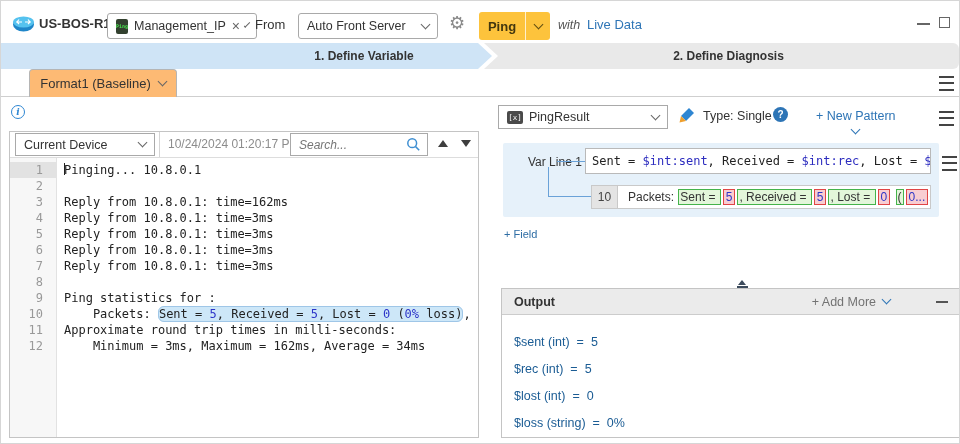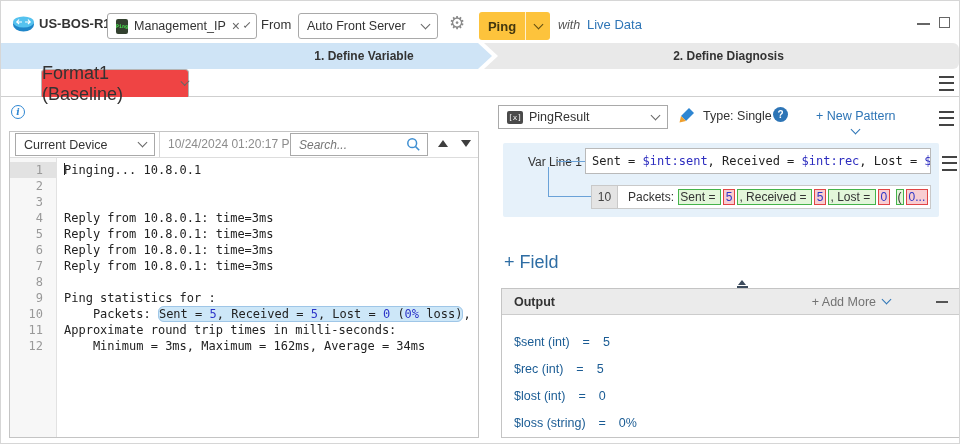--- a/index.html
+++ b/index.html
@@ -37,23 +37,23 @@
     clip-path:polygon(0 0,calc(100% - 14px) 0,100% 50%,calc(100% - 14px) 100%,0 100%);}
   .step1{position:absolute;left:0;top:0;height:26px;width:491px;background:#cfe4f6;
     clip-path:polygon(0 0,calc(100% - 14px) 0,100% 50%,calc(100% - 14px) 100%,0 100%);
     display:flex;align-items:center;justify-content:center;padding-left:235px;box-sizing:border-box;
     font-size:12px;font-weight:600;color:#333;}
   .step2{position:absolute;left:497px;top:0;right:0;height:26px;display:flex;align-items:center;
     justify-content:center;font-size:12px;font-weight:600;color:#333;}
 
   
   .tabline{position:absolute;left:0;top:95px;width:100%;height:1px;background:#cfcfcf;}
-  .tab{position:absolute;left:28px;top:68px;width:148px;height:28px;background:#ef4444;border:1px solid #b5b5b5;
+  .tab{position:absolute;left:28px;top:68px;width:148px;height:28px;background:#fdba74;border:1px solid #b5b5b5;
     border-bottom:none;border-radius:4px 4px 0 0;box-sizing:border-box;display:flex;align-items:center;
-    justify-content:center;gap:8px;font-size:18px;color:#333;z-index:2;margin-left:12px;}
+    justify-content:center;gap:8px;font-size:13px;color:#333;z-index:2;}
   .menu-ico{width:15px;height:11px;border-top:2px solid #444;border-bottom:2px solid #444;position:relative;}
   .menu-ico:before{content:"";position:absolute;left:0;top:3.5px;width:100%;height:2px;background:#444;}
   .info-ico{position:absolute;left:10px;top:104px;width:14px;height:14px;border:1.3px solid #2e86d2;
     border-radius:50%;box-sizing:border-box;color:#2e86d2;font:italic bold 9px "DejaVu Serif",serif;
     display:flex;align-items:center;justify-content:center;}
 
   
   .lpanel{position:absolute;left:8px;top:130px;width:470px;height:307px;border:1px solid #c4c4c4;
     box-sizing:border-box;background:#fff;}
   .ltoolbar{position:absolute;left:0;top:0;width:100%;height:26px;border-bottom:1px solid #ddd;box-sizing:border-box;}
@@ -109,37 +109,37 @@
   .match-row{position:absolute;left:590px;top:184px;width:340px;height:24px;background:#fff;border:1px solid #c9c9c9;
     box-sizing:border-box;display:flex;align-items:center;font-size:12px;color:#333;overflow:hidden;}
   .mline-no{width:26px;flex:0 0 26px;height:100%;background:#e4e4e4;border-right:1px solid #c9c9c9;
     display:flex;align-items:center;justify-content:center;color:#444;box-sizing:border-box;}
   .match-text{white-space:pre;padding-left:10px;display:flex;align-items:center;}
   .match-text span{display:inline-block;}
   .box-green{border:1px solid #45b34a;background:#e3f6da;padding:0 1px;margin:0 1px;}
   .box-red{border:1px solid #e04545;background:#f8cdd2;padding:0 2px;margin:0 1px;}
   .oneline{margin-left:auto;padding-right:8px;display:flex;align-items:center;gap:5px;font-size:12.5px;color:#2e75b6;}
   .chev-right{color:#444;font-size:13px;font-weight:bold;}
-  .field-link{position:absolute;left:503px;top:227px;font-size:18px;color:#2e6da4;margin-top:24px;}
+  .field-link{position:absolute;left:503px;top:227px;font-size:11px;color:#2e6da4;}
 
   
   .opanel{position:absolute;left:500px;top:287px;width:460px;height:150px;border:1px solid #c4c4c4;
     box-sizing:border-box;background:#fff;padding-left:22px;}
   .collapse-ico{position:absolute;left:735px;top:279px;width:12px;display:flex;flex-direction:column;
     align-items:center;gap:1px;z-index:3;}
   .collapse-ico .t{width:0;height:0;border-left:4px solid transparent;border-right:4px solid transparent;
     border-bottom:5px solid #3c4b5c;}
   .collapse-ico .b{width:11px;height:2px;background:#3c4b5c;}
   .ohead{position:absolute;left:0;top:0;width:100%;height:26px;background:#ebebeb;border-bottom:1px solid #ccc;
     box-sizing:border-box;display:flex;align-items:center;padding:0 12px;gap:10px;}
   .ohead .title{font-size:12.5px;font-weight:bold;color:#333;}
   .addmore{margin-left:auto;display:flex;align-items:center;gap:7px;font-size:12.5px;color:#737373;margin-right:58px;}
   .ominus{position:absolute;right:12px;top:12px;width:12px;height:2px;background:#555;}
   .obody{position:absolute;left:0;top:26px;right:0;bottom:0;padding-top:13px;}
-  .out-row{height:27px;display:flex;align-items:center;padding-left:12px;gap:13px;
+  .out-row{height:27px;display:flex;align-items:center;padding-left:12px;gap:7px;
     font-size:12.5px;color:#1b5c94;}
 </style>
 </head>
 <body>
 
 <div class="screen">
 
   <div class="topbar">
     <svg class="abs" style="left:11px;top:14px;" width="23" height="17" viewBox="0 0 23 17">
       <ellipse cx="11.5" cy="9.5" rx="10.5" ry="7" fill="#1f86c9"></ellipse>
@@ -148,21 +148,21 @@
     </svg>
     <span class="devname">US-BOS-R1</span>
 
     <div class="combo" style="left:106px;top:12px;width:150px;">
       <span class="cmd-icon">Ping</span>
       <span>Management_IP</span>
       <span class="xclose" style="margin-left:auto;">×</span>
       <span class="chev"></span>
     </div>
 
-    <span class="lbl" style="left:260px;top:16px;">From</span>
+    <span class="lbl" style="left:254px;top:16px;">From</span>
 
     <div class="combo" style="left:297px;top:12px;width:140px;">
       <span>Auto Front Server</span>
       <span class="chev" style="margin-left:auto;"></span>
     </div>
 
     <span class="gear" style="left:448px;top:13px;">⚙</span>
 
     <div class="pingbtn">
       <span class="main">Ping</span>
@@ -220,20 +220,21 @@
           <div class="code-line">
             <span class="gutter-cell active">1</span>
             <span class="code-text"><span class="caret"></span><span>Pinging... 10.8.0.1</span></span>
           </div>
           <div class="code-line">
             <span class="gutter-cell">2</span>
             <span class="code-text"></span>
           </div>
           <div class="code-line">
             <span class="gutter-cell">3</span>
+            <span class="code-text"><span>Reply from 10.8.0.1: time=162ms</span></span>
           </div>
           <div class="code-line">
             <span class="gutter-cell">4</span>
             <span class="code-text"><span>Reply from 10.8.0.1: time=3ms</span></span>
           </div>
           <div class="code-line">
             <span class="gutter-cell">5</span>
             <span class="code-text"><span>Reply from 10.8.0.1: time=3ms</span></span>
           </div>
           <div class="code-line">

